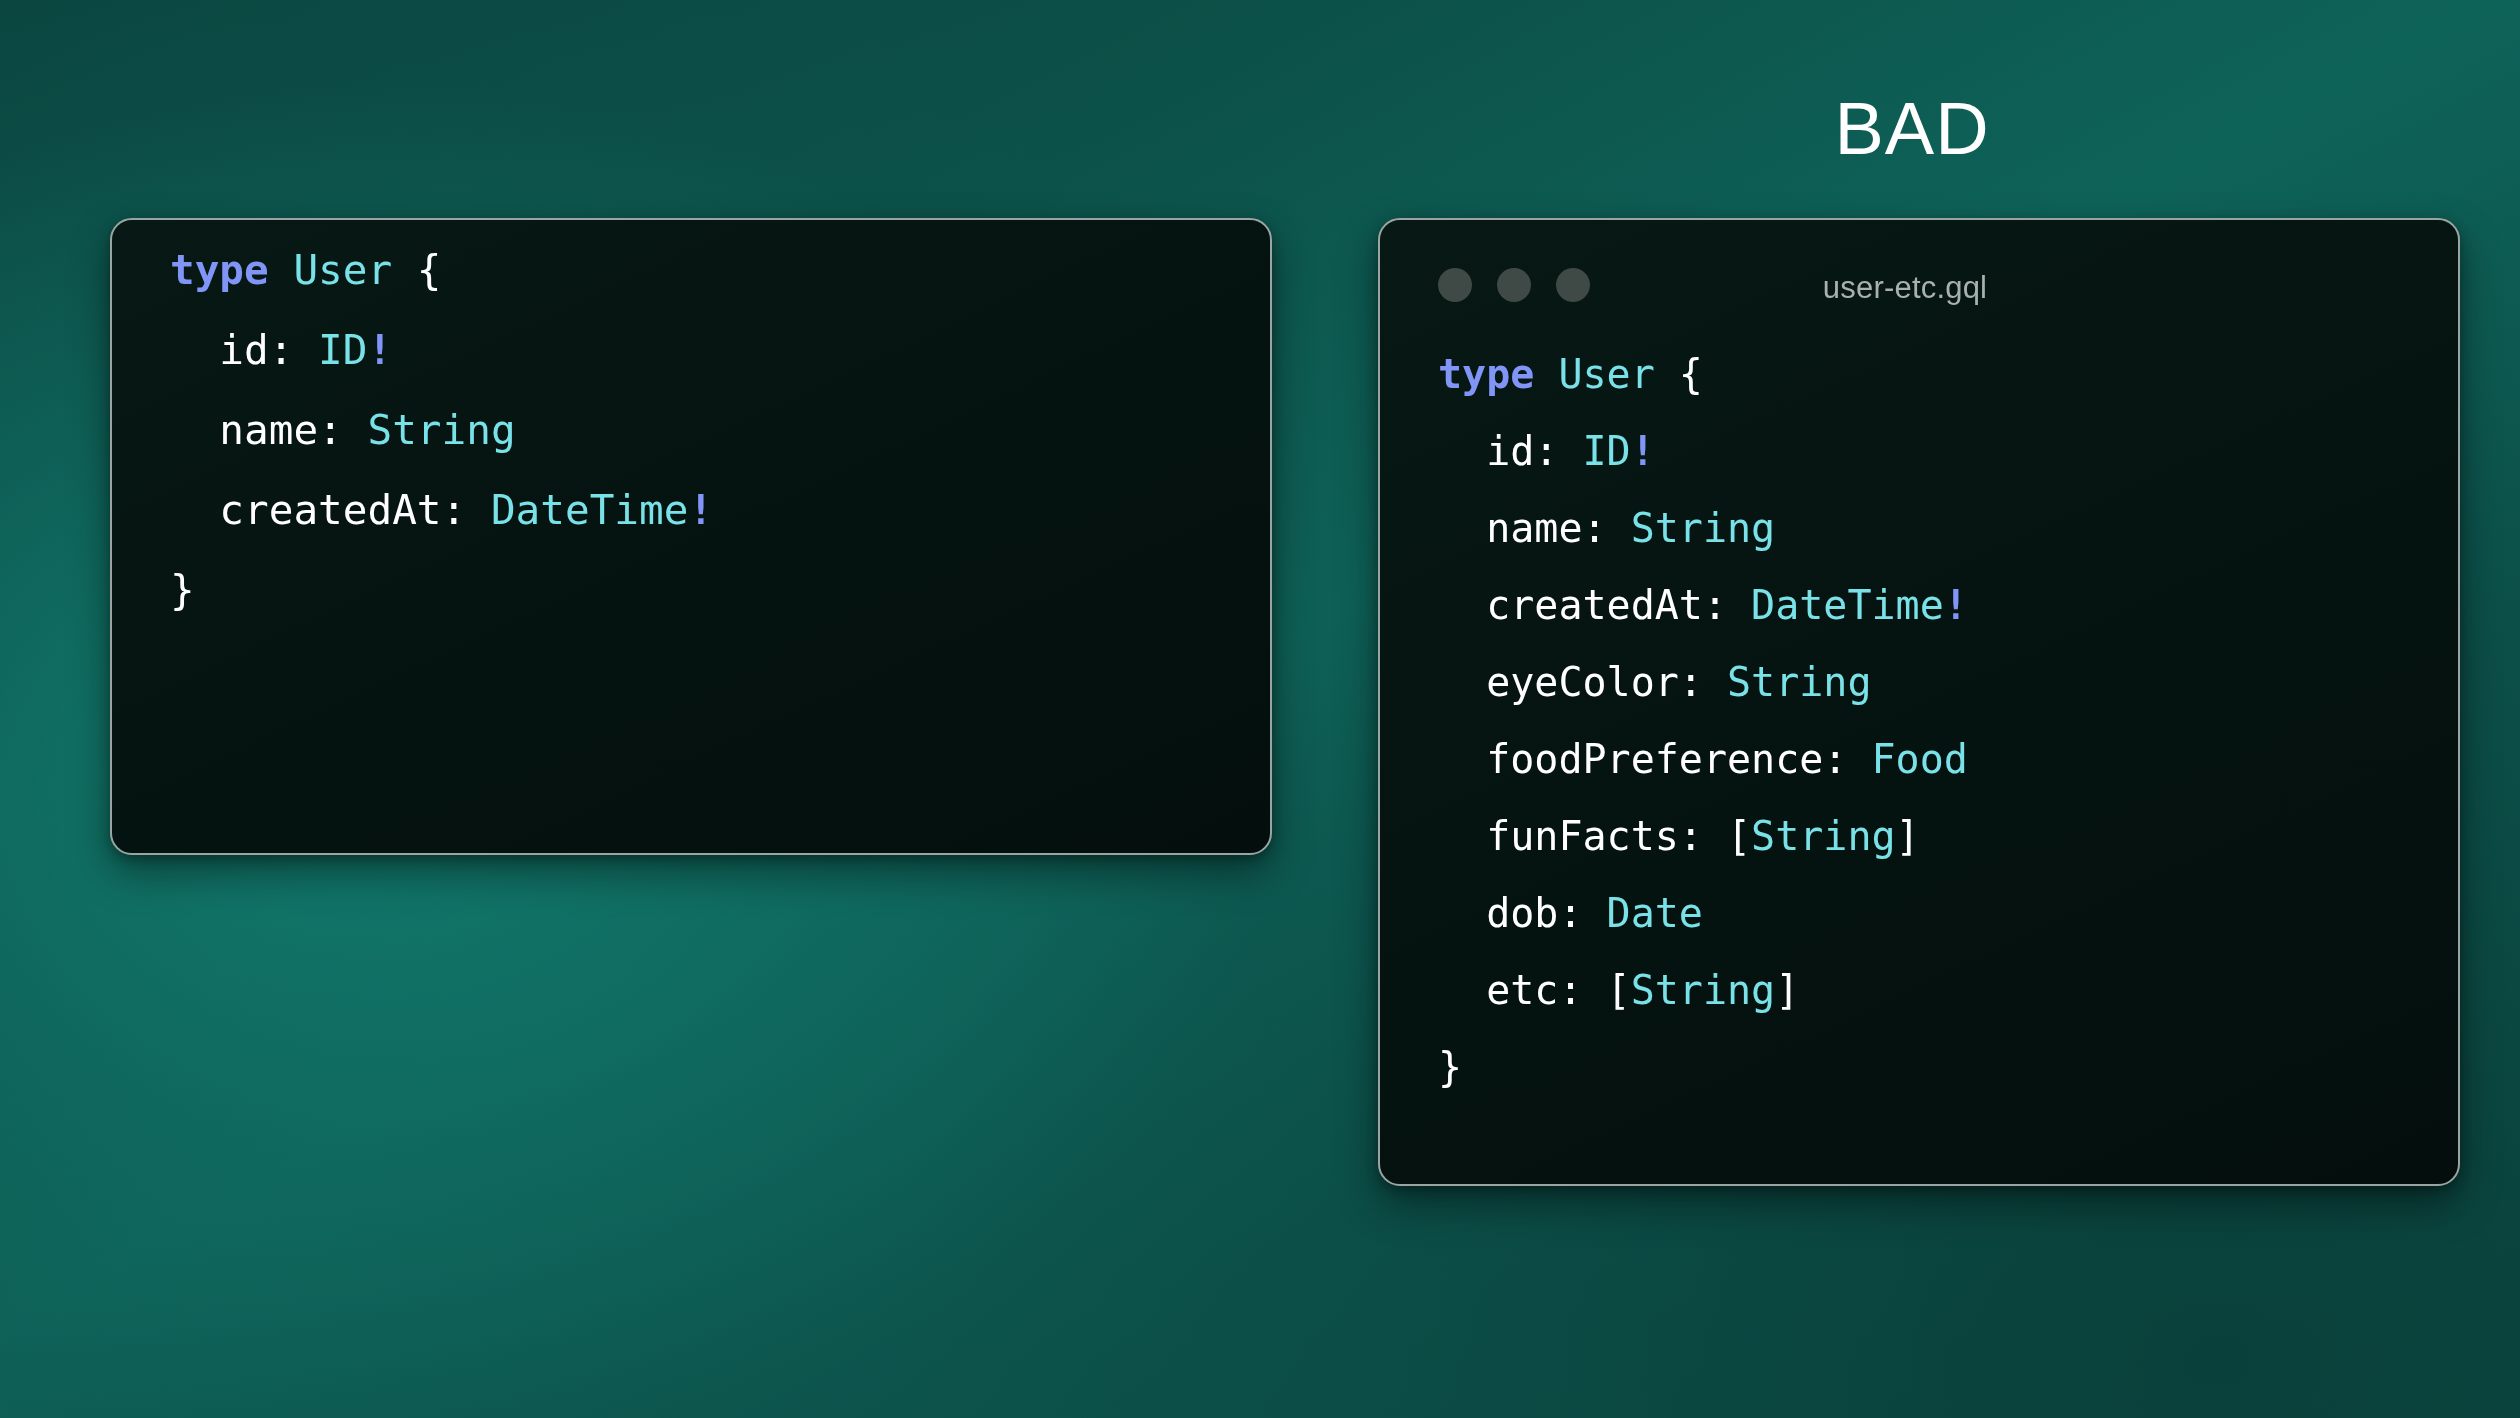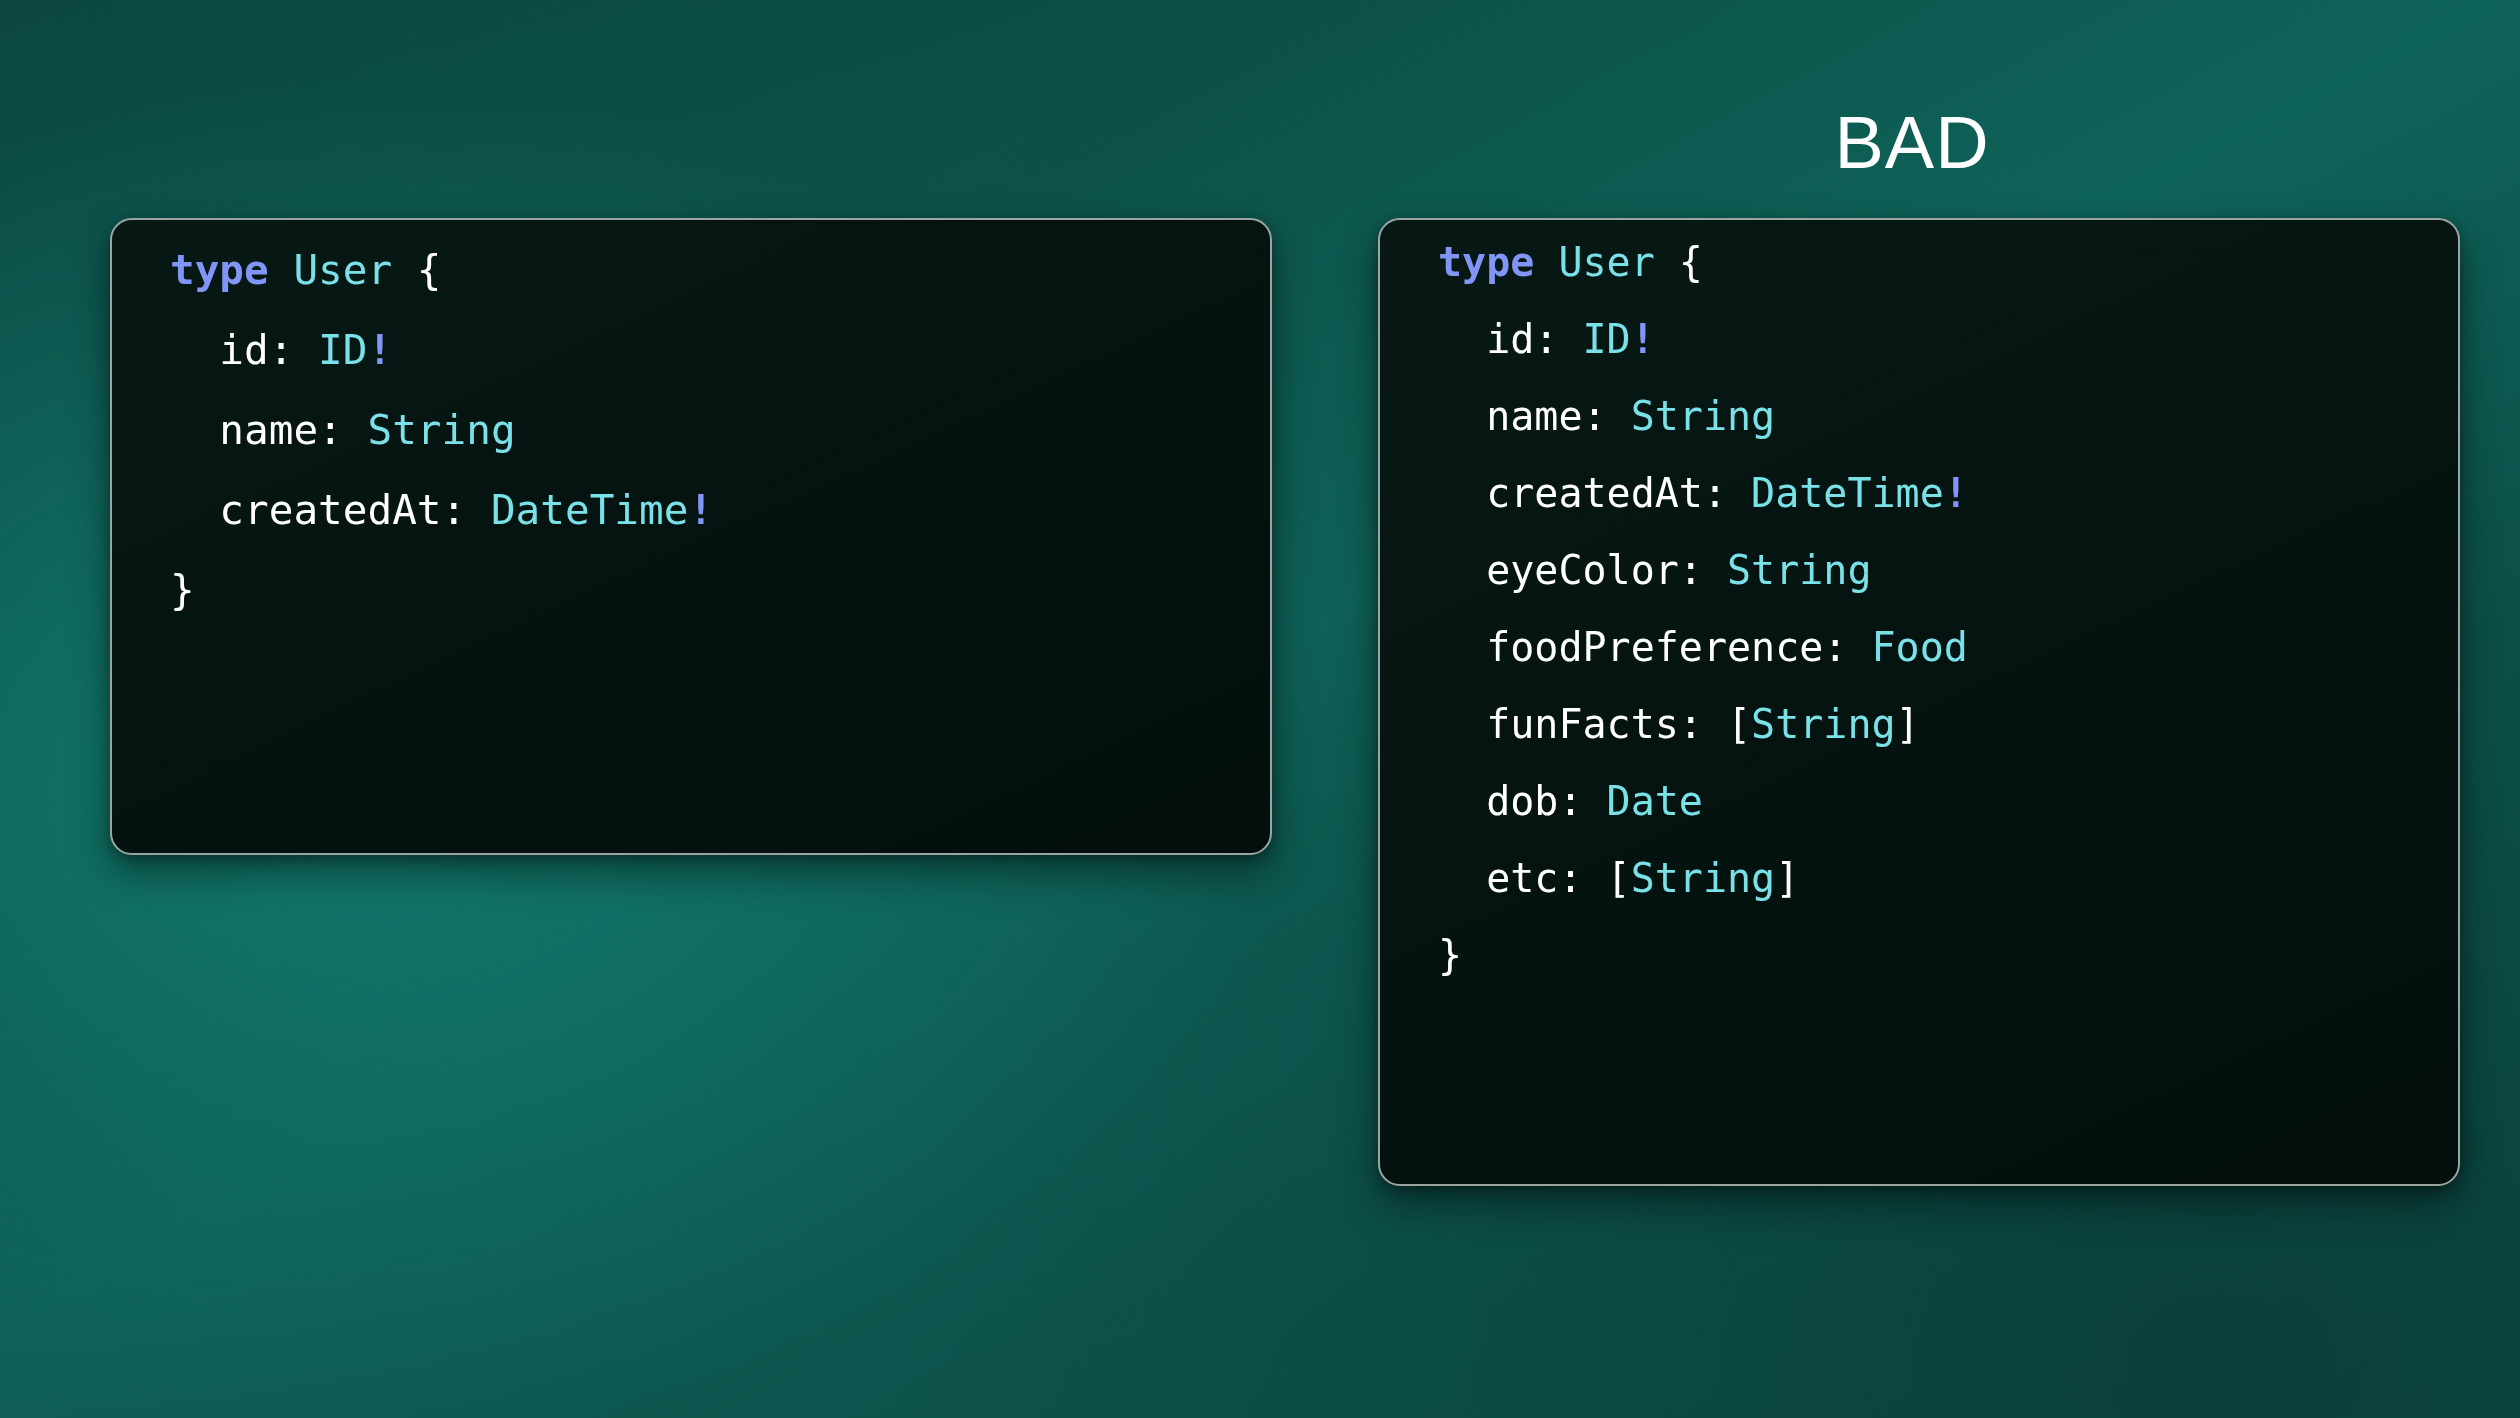--- a/index.html
+++ b/index.html
@@ -39,21 +39,21 @@
     color: #ffffff;
     font-size: 74px;
     font-weight: 300;
     letter-spacing: 1px;
     line-height: 1;
     white-space: nowrap;
     transform: translateX(-50%);
     text-rendering: geometricPrecision;
   }
   #heading-good { left: 680px;  top: 92px; }
-  #heading-bad  { left: 1912px; top: 106px; }
+  #heading-bad  { left: 1912px; top: 92px; }
 
   
   .card {
     position: absolute;
     background: linear-gradient(155deg, #071815 0%, #051310 55%, #040f0d 100%);
     border: 2px solid #9aa5a2;
     border-radius: 22px;
     box-shadow:
       0 18px 40px rgba(0, 0, 0, 0.42),
       0 4px 12px rgba(0, 0, 0, 0.30);
@@ -122,16 +122,24 @@
 <div id="stage">
 
 
   <div class="heading" id="heading-bad">BAD</div>
 
   <div class="card" id="card-good">
     <div class="code"><span class="ln"><span class="kw">type</span><span class="pun"> </span><span class="tname">User</span><span class="pun"> {</span></span><span class="ln"><span class="pun">  id: </span><span class="tname">ID</span><span class="kw">!</span></span><span class="ln"><span class="pun">  name: </span><span class="tname">String</span></span><span class="ln"><span class="pun">  createdAt: </span><span class="tname">DateTime</span><span class="kw">!</span></span><span class="ln"><span class="pun">}</span></span></div>
   </div>
 
   <div class="card" id="card-bad">
+    <div class="titlebar">
+      <div class="dots">
+        <span class="dot"></span>
+        <span class="dot"></span>
+        <span class="dot"></span>
+      </div>
+      <div class="filename">user-etc.gql</div>
+    </div>
     <div class="code"><span class="ln"><span class="kw">type</span><span class="pun"> </span><span class="tname">User</span><span class="pun"> {</span></span><span class="ln"><span class="pun">  id: </span><span class="tname">ID</span><span class="kw">!</span></span><span class="ln"><span class="pun">  name: </span><span class="tname">String</span></span><span class="ln"><span class="pun">  createdAt: </span><span class="tname">DateTime</span><span class="kw">!</span></span><span class="ln"><span class="pun">  eyeColor: </span><span class="tname">String</span></span><span class="ln"><span class="pun">  foodPreference: </span><span class="tname">Food</span></span><span class="ln"><span class="pun">  funFacts: [</span><span class="tname">String</span><span class="pun">]</span></span><span class="ln"><span class="pun">  dob: </span><span class="tname">Date</span></span><span class="ln"><span class="pun">  etc: [</span><span class="tname">String</span><span class="pun">]</span></span><span class="ln"><span class="pun">}</span></span></div>
   </div>
 
 </div>
 
 </body></html>

